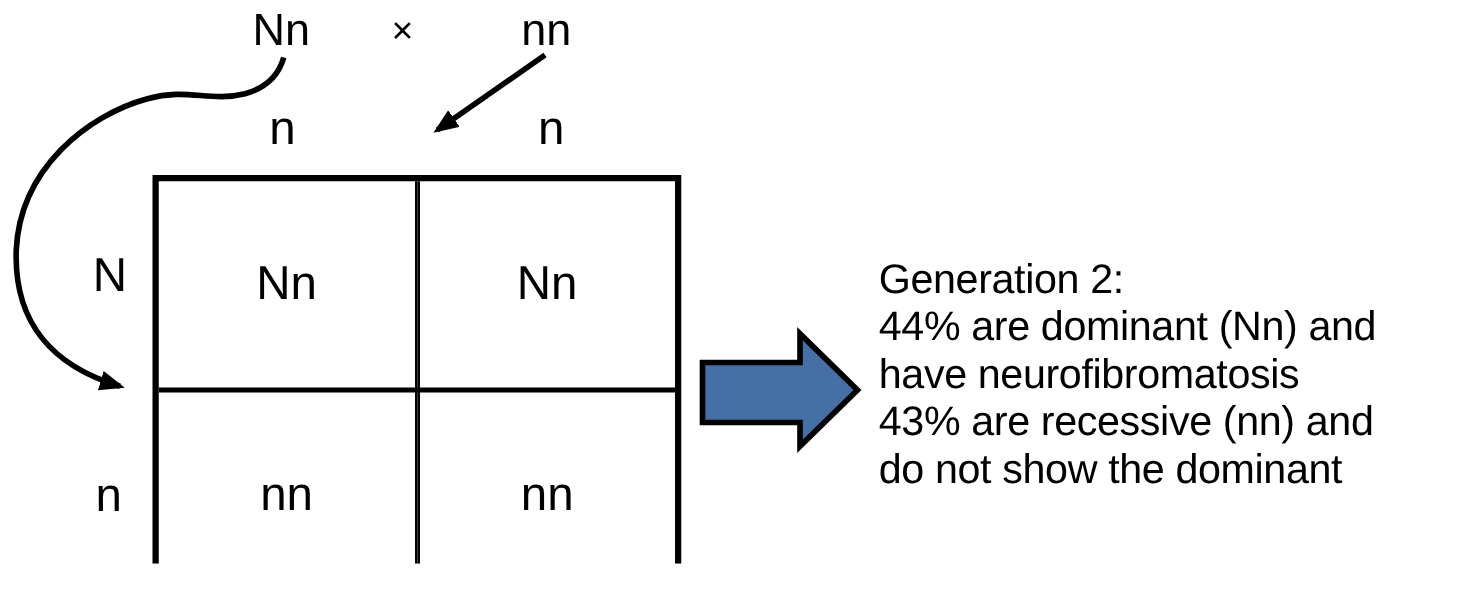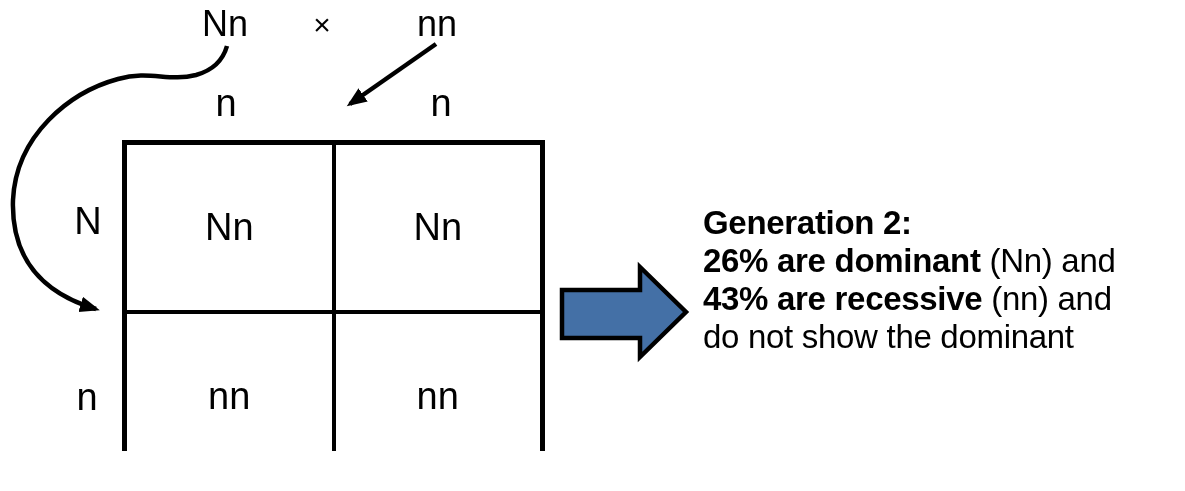--- a/index.html
+++ b/index.html
@@ -50,21 +50,21 @@
   .cell.c2 { border-right: 2px solid #000; border-top: 2px solid #000; }
   .cell.c3 { border-left: 2px solid #000;  border-top: 2px solid #000; }
   .caption {
     position: absolute;
     left: 703px; top: 204px;
     width: 482px;
     font-size: 33px;
     line-height: 38px;
     letter-spacing: -0.3px;
   }
-  .caption b { font-weight: bold; }
+  .caption b { font-weight: normal; }
 </style>
 </head>
 <body>
 
 <div class="canvas">
 
   <svg class="overlay" viewBox="0 0 1185 491">
     <defs>
       <marker id="ah" markerWidth="24" markerHeight="20" refX="16" refY="8" orient="auto" markerUnits="userSpaceOnUse">
         <path d="M0,0 L20,8 L0,16 z" fill="#000"></path>
@@ -87,18 +87,19 @@
 
   <div class="punnett">
     <div class="cell c0">Nn</div>
     <div class="cell c1">Nn</div>
     <div class="cell c2">nn</div>
     <div class="cell c3">nn</div>
   </div>
 
   <div class="caption">
     <div><b>Generation 2:</b></div>
-    <div><b>26% are dominant</b><span> (Nn) and</span></div>
+    <div><b>44% are dominant</b><span> (Nn) and</span></div>
+    <div><span>have neurofibromatosis</span></div>
     <div><b>43% are recessive</b><span> (nn) and</span></div>
     <div><span>do not show the dominant</span></div>
   </div>
 
 </div>
 
 </body></html>

